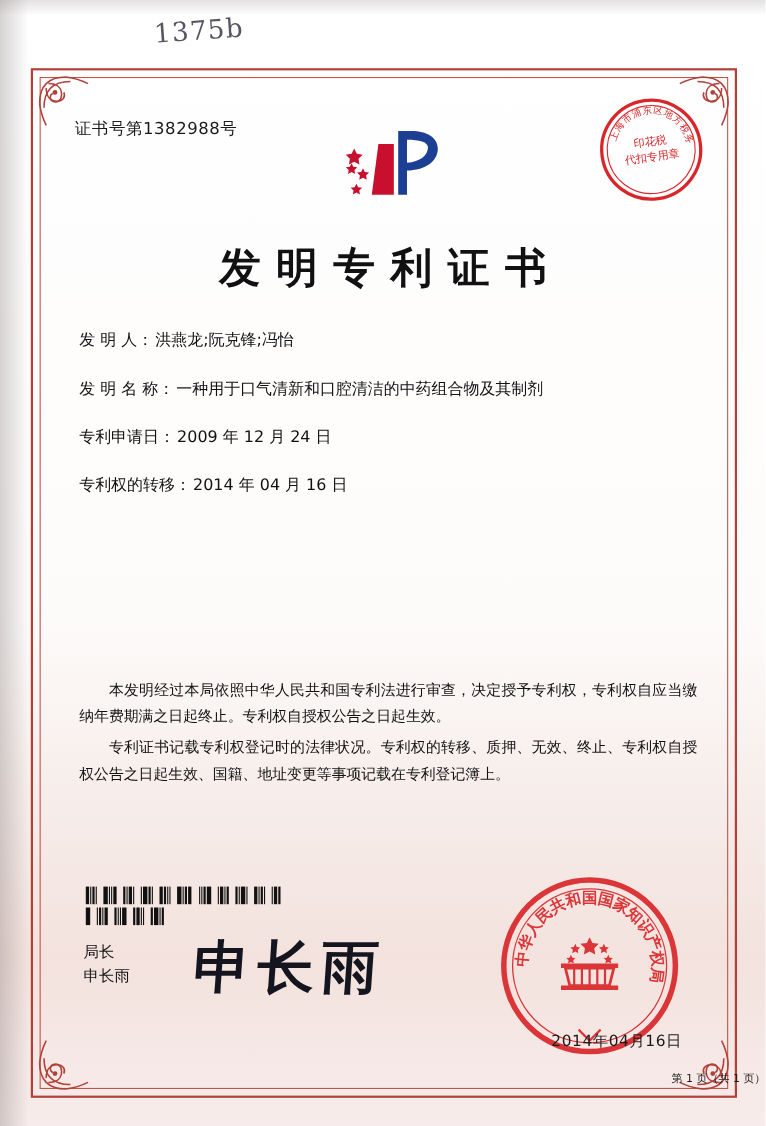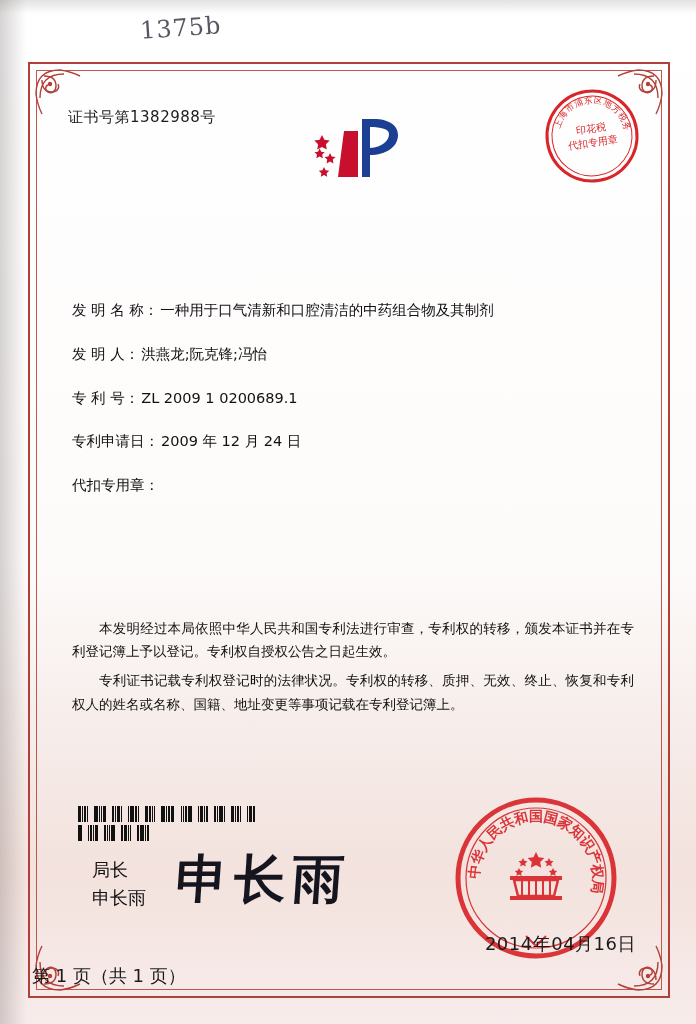--- a/index.html
+++ b/index.html
@@ -152,23 +152,23 @@
   .barcode span {
     display: inline-block;
     background: #111;
     height: 16px;
     margin-right: 1px;
     vertical-align: top;
   }
   
   .sig-block {
     position: absolute;
-    left: 92px;
+    left: 76px;
     top: 856px;
-    font-size: 18px;
+    font-size: 14px;
     color: #111;
     line-height: 1.55;
   }
   .signature {
     position: absolute;
     left: 176px;
     top: 845px;
     font-family: "DejaVu Serif", serif;
     font-size: 52px;
     font-weight: bold;
@@ -179,35 +179,35 @@
   
   .stamp-bottom {
     position: absolute;
     right: 76px;
     bottom: 62px;
     width: 168px;
     height: 168px;
   }
   .issue-date {
     position: absolute;
-    right: 60px;
+    right: 76px;
     bottom: 68px;
-    font-size: 18px;
+    font-size: 14px;
     color: #1b1b1b;
     letter-spacing: .5px;
     white-space: nowrap;
     text-align: right;
   }
   .page-footer {
     position: absolute;
     left: 0;
     right: 0;
     bottom: 36px;
-    text-align: left;
-    font-size: 18px;
+    text-align: right;
+    font-size: 10px;
     color: #1b1b1b;
     padding-left: 32px;
   }
   .scan-shadow-left {
     position: absolute;
     left: 0; top: 0; bottom: 0; width: 26px;
     background: linear-gradient(90deg, rgba(120,110,110,.30), rgba(255,255,255,0));
     pointer-events: none;
   }
   .scan-shadow-top {
@@ -324,46 +324,44 @@
           <text x="52" y="52" text-anchor="middle" transform="rotate(298 52 52) translate(0 -33) rotate(180)">识</text>
           <text x="52" y="52" text-anchor="middle" transform="rotate(314 52 52) translate(0 -33) rotate(180)">产</text>
           <text x="52" y="52" text-anchor="middle" transform="rotate(330 52 52) translate(0 -33) rotate(180)">权</text>
         </g>
         <text x="52" y="48" text-anchor="middle" fill="#d8262a" font-family="DejaVu Sans, sans-serif" font-size="10">印花税</text>
         <text x="52" y="62" text-anchor="middle" fill="#d8262a" font-family="DejaVu Sans, sans-serif" font-size="10">代扣专用章</text>
       </g>
     </svg>
   </div>
 
+  <div class="doc-title">发明专利证书</div>
 
   <div class="fields">
-    <div class="field-row">
-      <span class="field-label">发 明 名 称：</span>
-      <span class="field-value">一种用于口气清新和口腔清洁的中药组合物及其制剂</span>
-    </div>
     <div class="field-row">
       <span class="field-label">发 明 人：</span>
       <span class="field-value">洪燕龙;阮克锋;冯怡</span>
     </div>
     <div class="field-row">
-      <span class="field-label">专 利 号：</span>
-      <span class="field-value">ZL 2009 1 0200689.1</span>
+      <span class="field-label">发 明 名 称：</span>
+      <span class="field-value">一种用于口气清新和口腔清洁的中药组合物及其制剂</span>
     </div>
     <div class="field-row">
       <span class="field-label">专利申请日：</span>
       <span class="field-value">2009 年 12 月 24 日</span>
     </div>
     <div class="field-row">
-      <span class="field-label">代扣专用章：</span>
+      <span class="field-label">专利权的转移：</span>
+      <span class="field-value">2014 年 04 月 16 日</span>
     </div>
   </div>
 
   <div class="body-text">
-    <p>本发明经过本局依照中华人民共和国专利法进行审查，专利权的转移，颁发本证书并在专利登记簿上予以登记。专利权自授权公告之日起生效。</p>
-    <p>专利证书记载专利权登记时的法律状况。专利权的转移、质押、无效、终止、恢复和专利权人的姓名或名称、国籍、地址变更等事项记载在专利登记簿上。</p>
+    <p>本发明经过本局依照中华人民共和国专利法进行审查，决定授予专利权，专利权自应当缴纳年费期满之日起终止。专利权自授权公告之日起生效。</p>
+    <p>专利证书记载专利权登记时的法律状况。专利权的转移、质押、无效、终止、专利权自授权公告之日起生效、国籍、地址变更等事项记载在专利登记簿上。</p>
   </div>
 
   <div class="barcode">
     <span style="width:3px"></span><span style="width:1px"></span><span style="width:2px"></span><span style="width:1px"></span>
     <span style="width:4px"></span><span style="width:1px"></span><span style="width:1px"></span><span style="width:3px"></span>
     <span style="width:2px"></span><span style="width:1px"></span><span style="width:3px"></span><span style="width:1px"></span>
     <span style="width:1px"></span><span style="width:4px"></span><span style="width:2px"></span><span style="width:1px"></span>
     <span style="width:3px"></span><span style="width:2px"></span><span style="width:1px"></span><span style="width:1px"></span>
     <span style="width:4px"></span><span style="width:1px"></span><span style="width:2px"></span><span style="width:3px"></span>
     <span style="width:1px"></span><span style="width:1px"></span><span style="width:2px"></span><span style="width:4px"></span>

